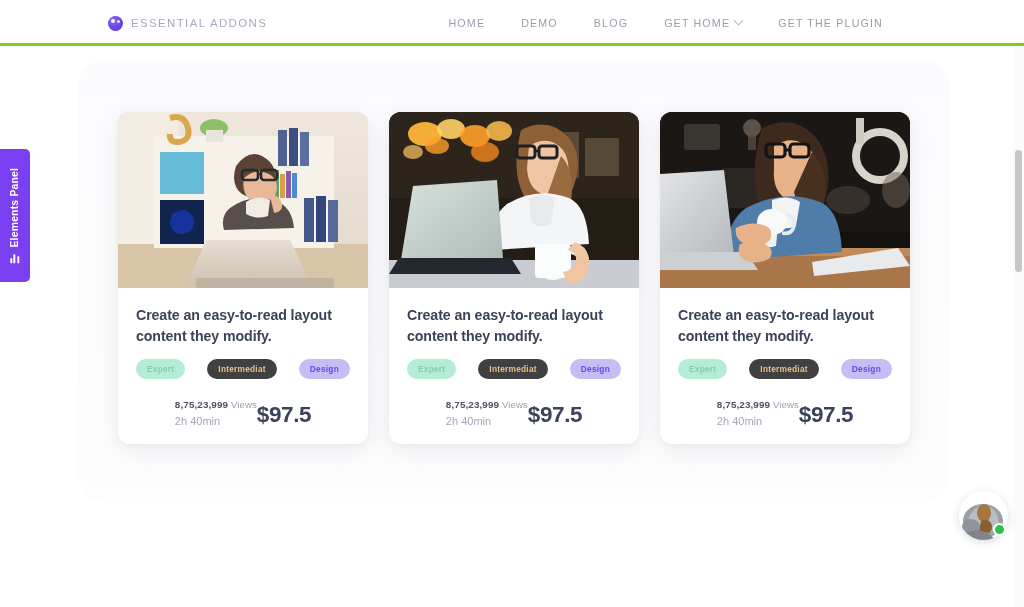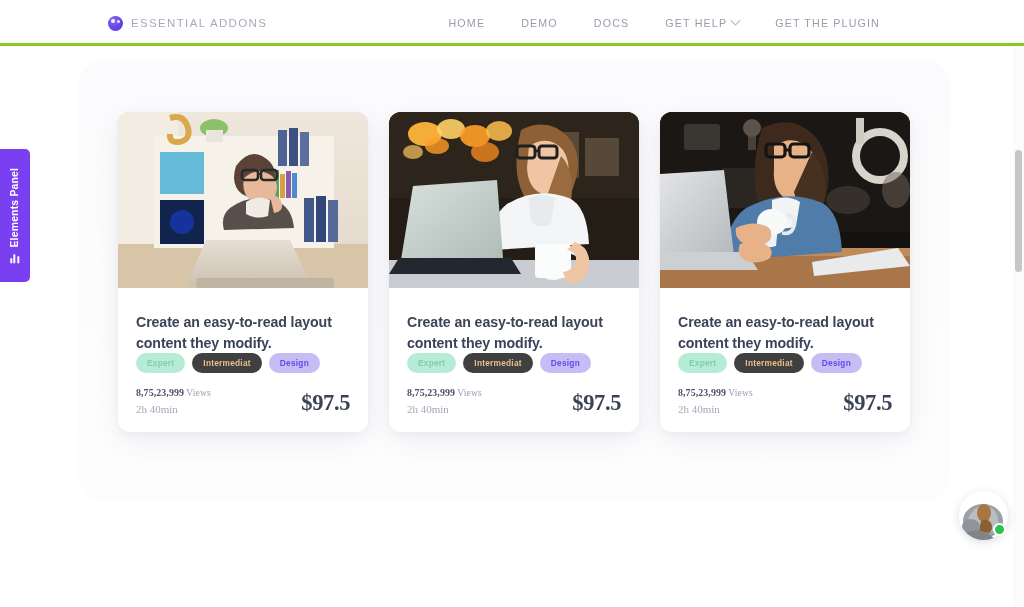--- a/index.html
+++ b/index.html
@@ -147,55 +147,56 @@
   .card-media {
     width: 250px;
     height: 176px;
     position: relative;
     overflow: hidden;
     background: #d8d4cd;
   }
   .card-media svg { display: block; width: 250px; height: 176px; }
 
   .card-body {
-    padding: 24px 18px 17px 18px;
+    padding: 17px 18px 17px 18px;
   }
 
   .card-title {
     font-size: 14.2px;
     line-height: 20.5px;
     font-weight: 700;
     color: #3c4257;
     letter-spacing: -0.1px;
   }
 
   .badge-row {
+    margin-top: 13px;
     display: flex;
     gap: 7px;
+    justify-content: space-between;
   }
 
   .badge {
     font-size: 8.3px;
     font-weight: 700;
     letter-spacing: .25px;
     padding: 5px 11px;
     border-radius: 11px;
     white-space: nowrap;
     cursor: pointer;
   }
   .badge-expert       { background: #b6ecd6; color: #7fcfae; }
   .badge-intermediate { background: #404040; color: #e8c08a; }
   .badge-design       { background: #c5bdf4; color: #6b46e8; }
 
   .card-footer {
-    margin-top: 14px;
+    margin-top: 20px;
     display: flex;
     align-items: flex-end;
-    justify-content: space-between;
-    font-family: Liberation Serif, serif;
+    justify-content: center;
   }
 
   .meta-views {
     font-size: 9.6px;
     color: #9ba0ae;
     letter-spacing: .1px;
   }
   .meta-views b {
     color: #4b5167;
     font-weight: 700;
@@ -313,24 +314,24 @@
   </div>
 
   <nav class="main-nav">
     <div class="nav-item">
       <span>HOME</span>
     </div>
     <div class="nav-item">
       <span>DEMO</span>
     </div>
     <div class="nav-item">
-      <span>DOCS</span>
+      <span>BLOG</span>
     </div>
     <div class="nav-item">
-      <span>GET HELP</span>
+      <span>GET HOME</span>
       <span class="chev"></span>
     </div>
     <div class="nav-item">
       <span>GET THE PLUGIN</span>
     </div>
   </nav>
 </header>
 
 <div class="page-canvas">
   <div class="section-wrap"></div>

